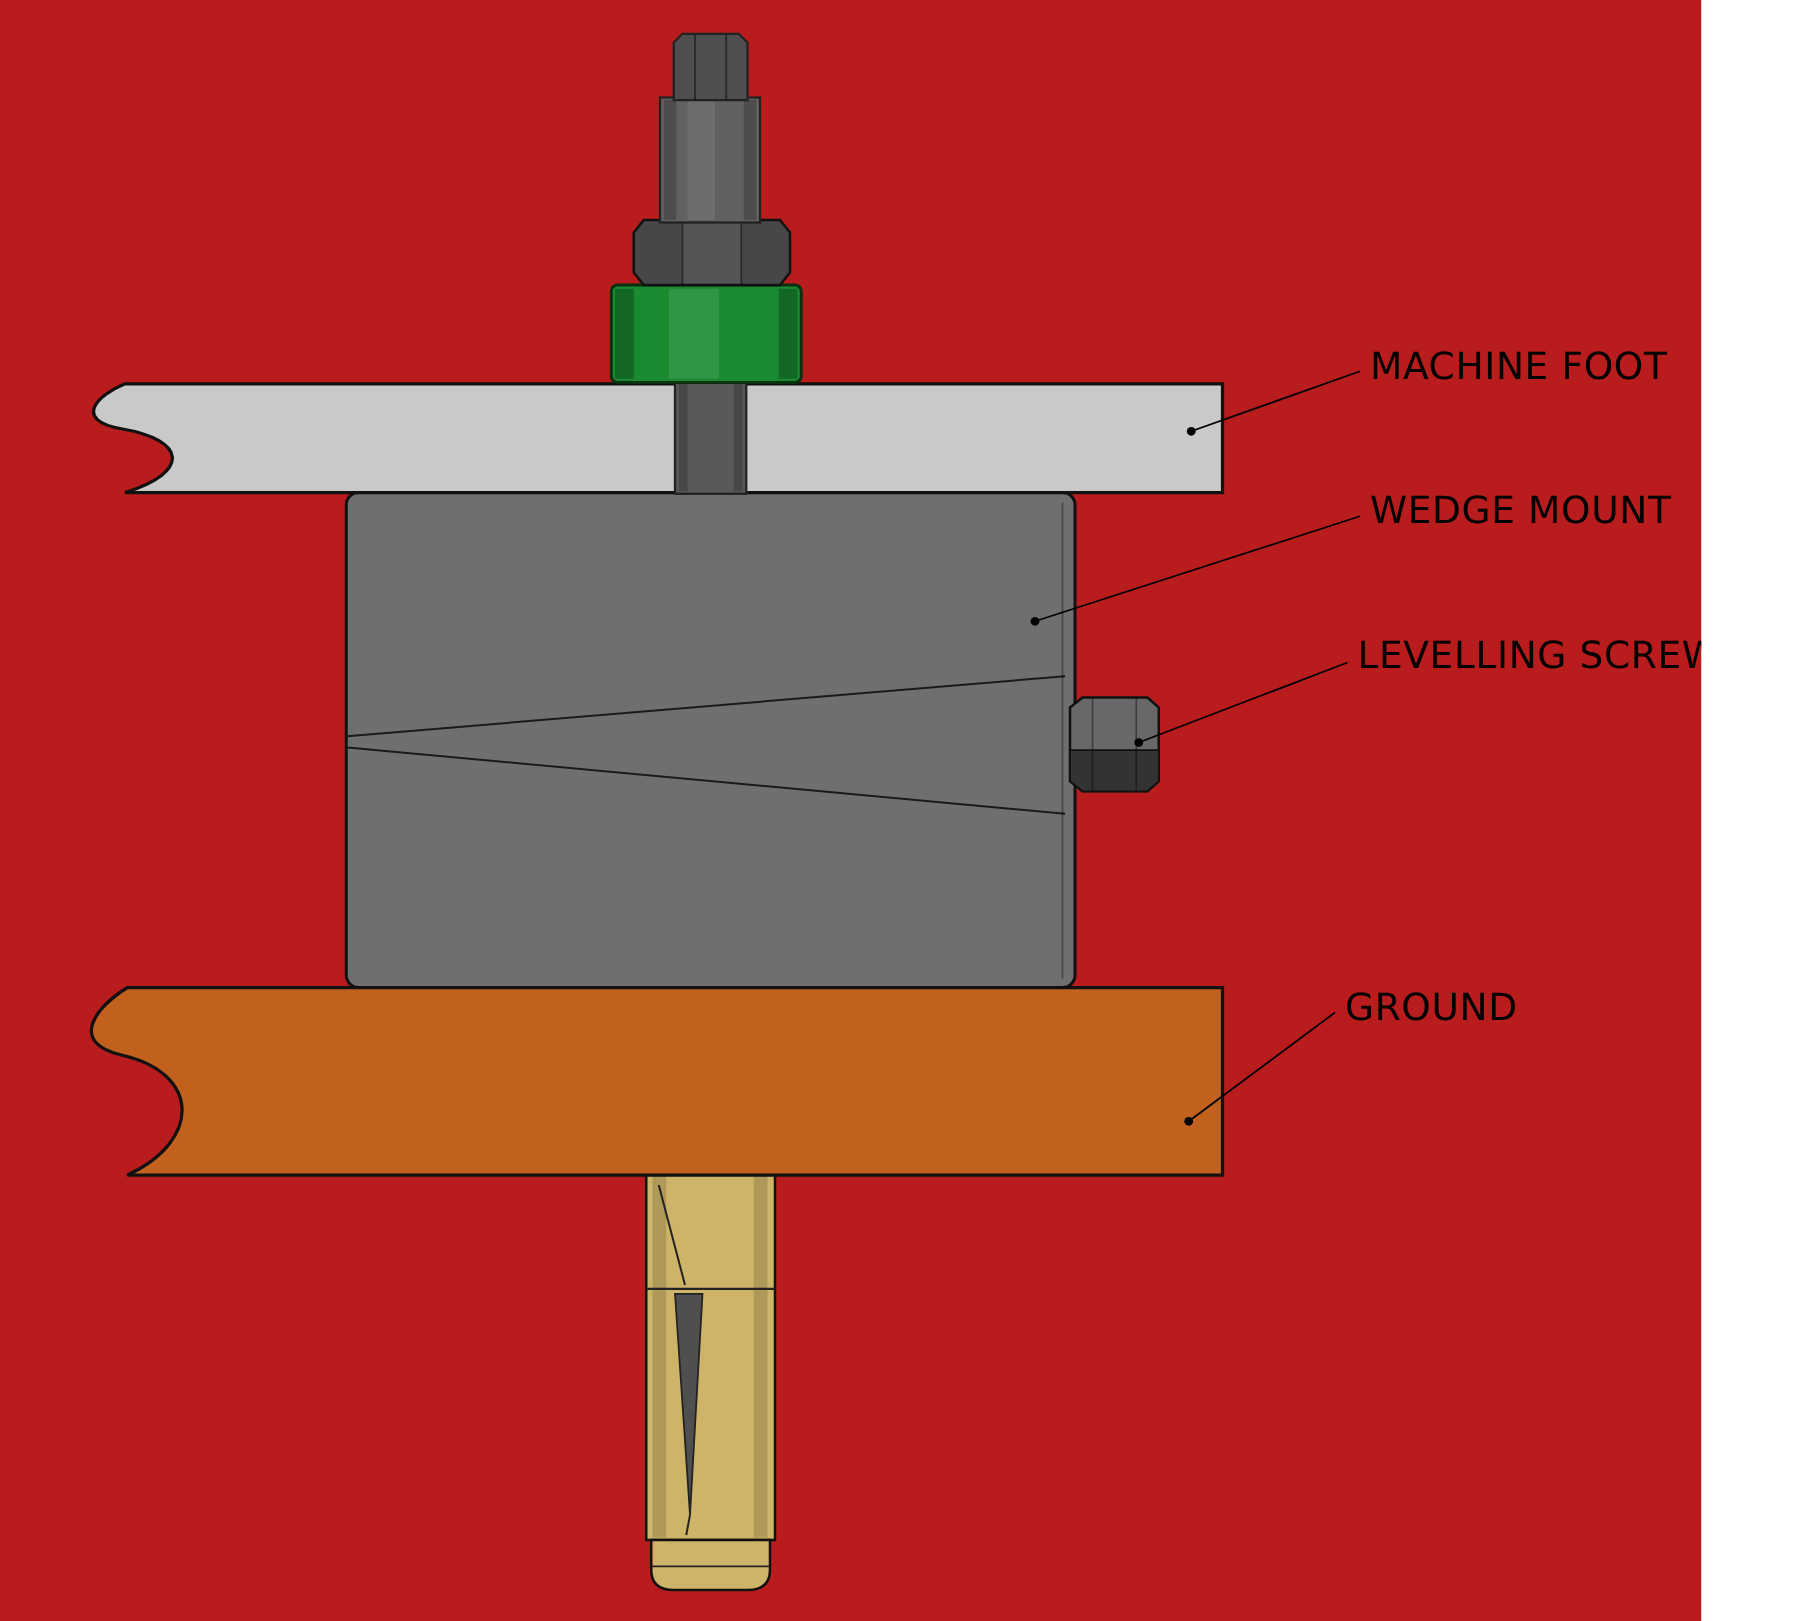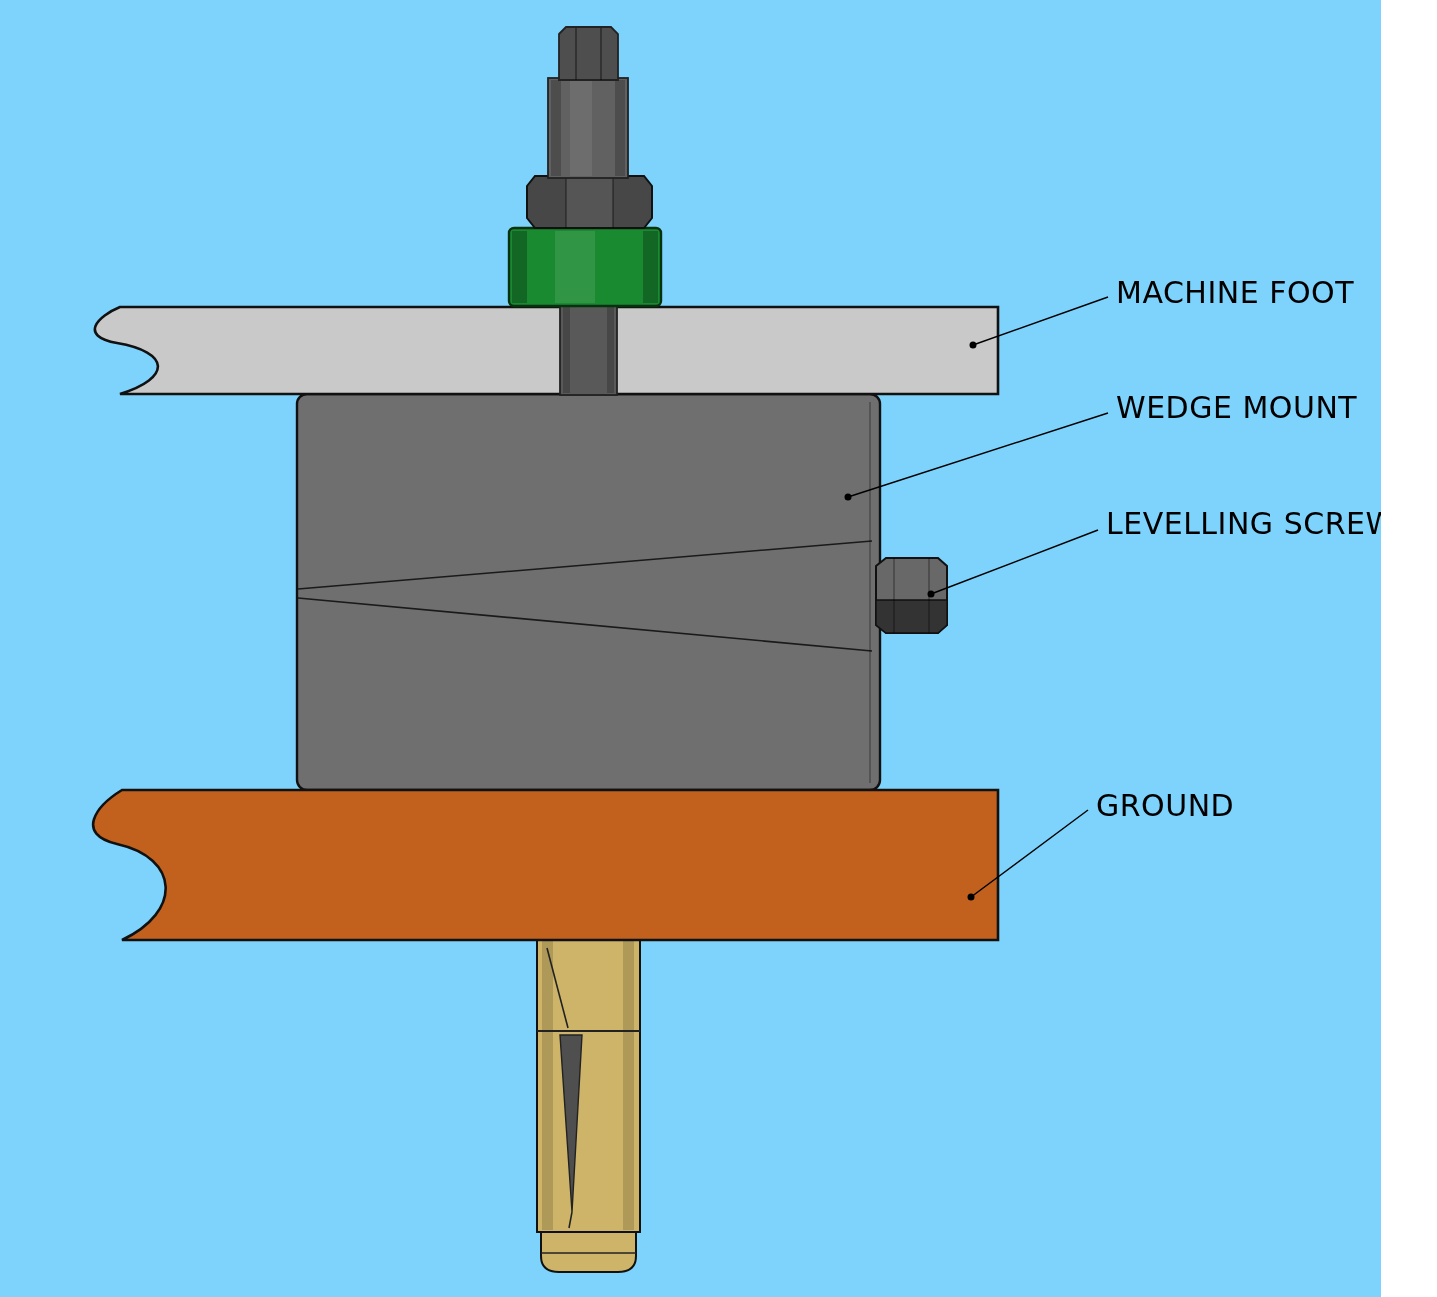--- a/index.html
+++ b/index.html
@@ -4,23 +4,22 @@
 <style>
   html, body {
     margin: 0;
     padding: 0;
     background: #ffffff;
   }
   .stage {
     position: relative;
     width: 1361px;
     height: 1297px;
-    background: #7dd3fc;
+    background: #b91c1c;
     overflow: hidden;
-    padding-left: 20px;
   }
   svg {
     display: block;
   }
   .callout-text {
     font-family: "DejaVu Sans", "Liberation Sans", sans-serif;
     font-size: 30px;
     fill: #000000;
     letter-spacing: 0.5px;
   }

